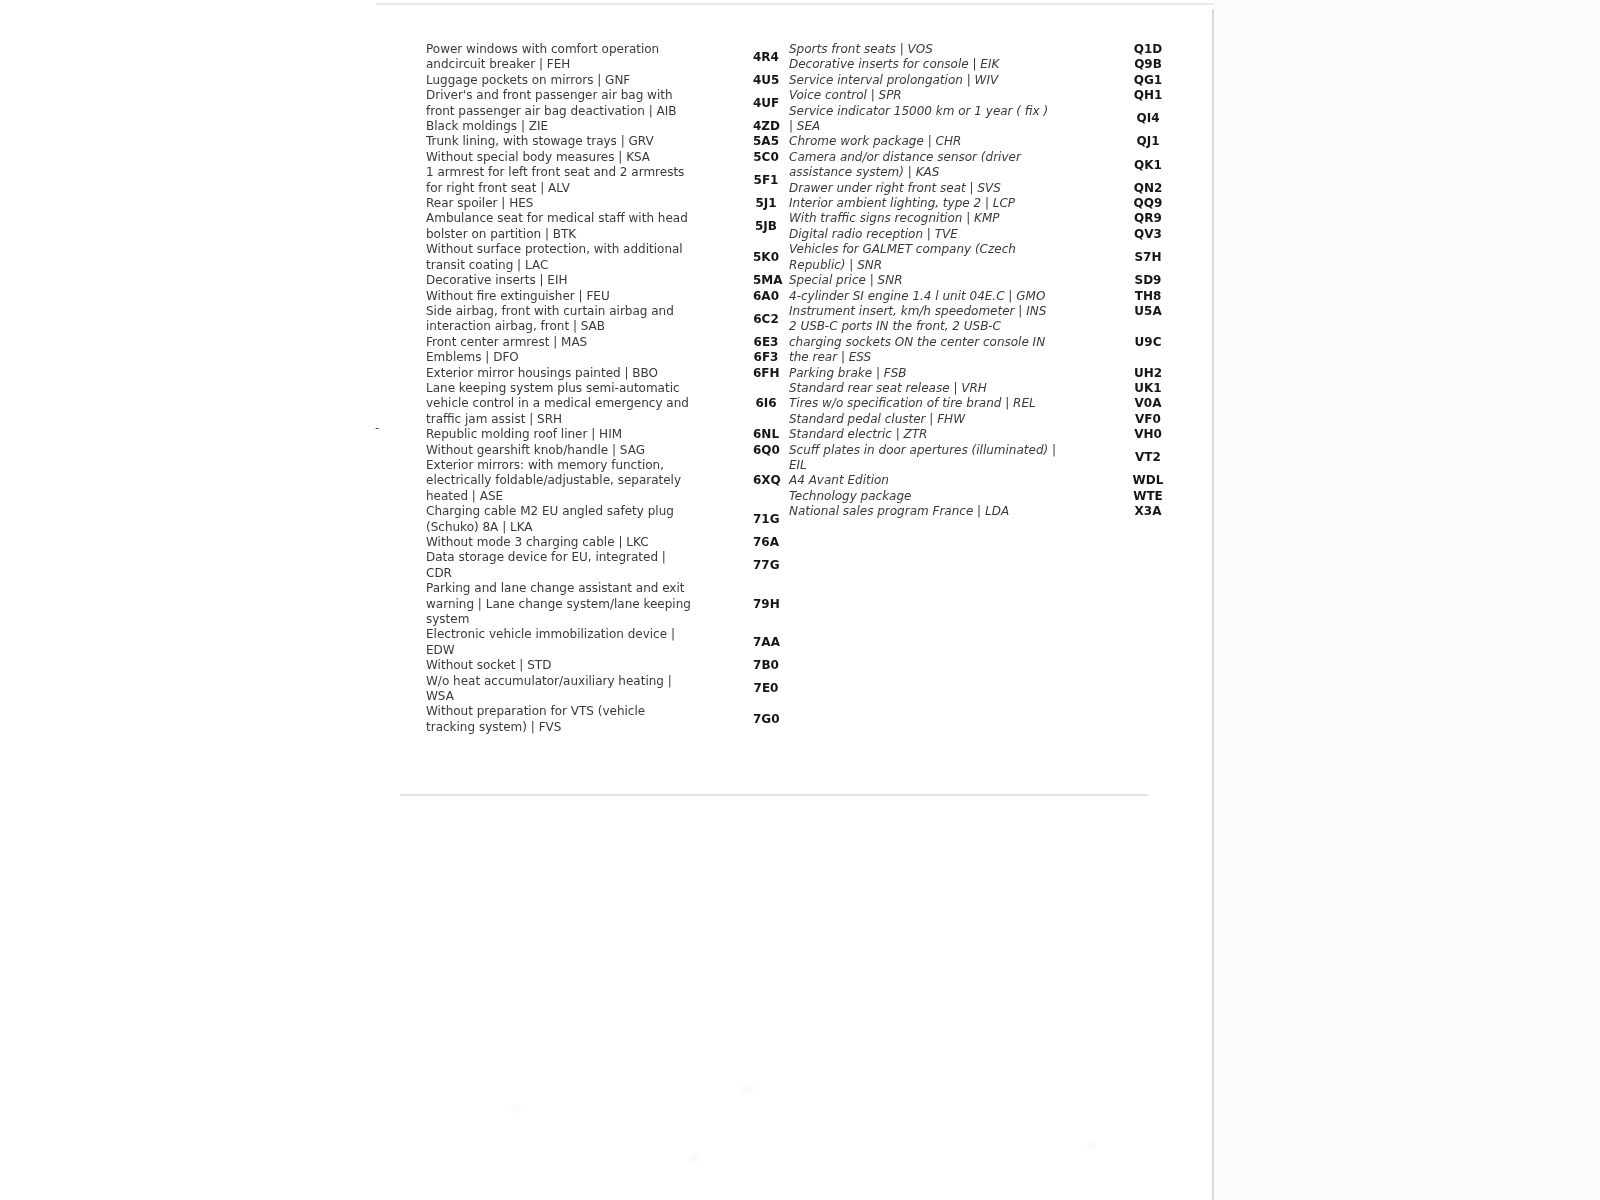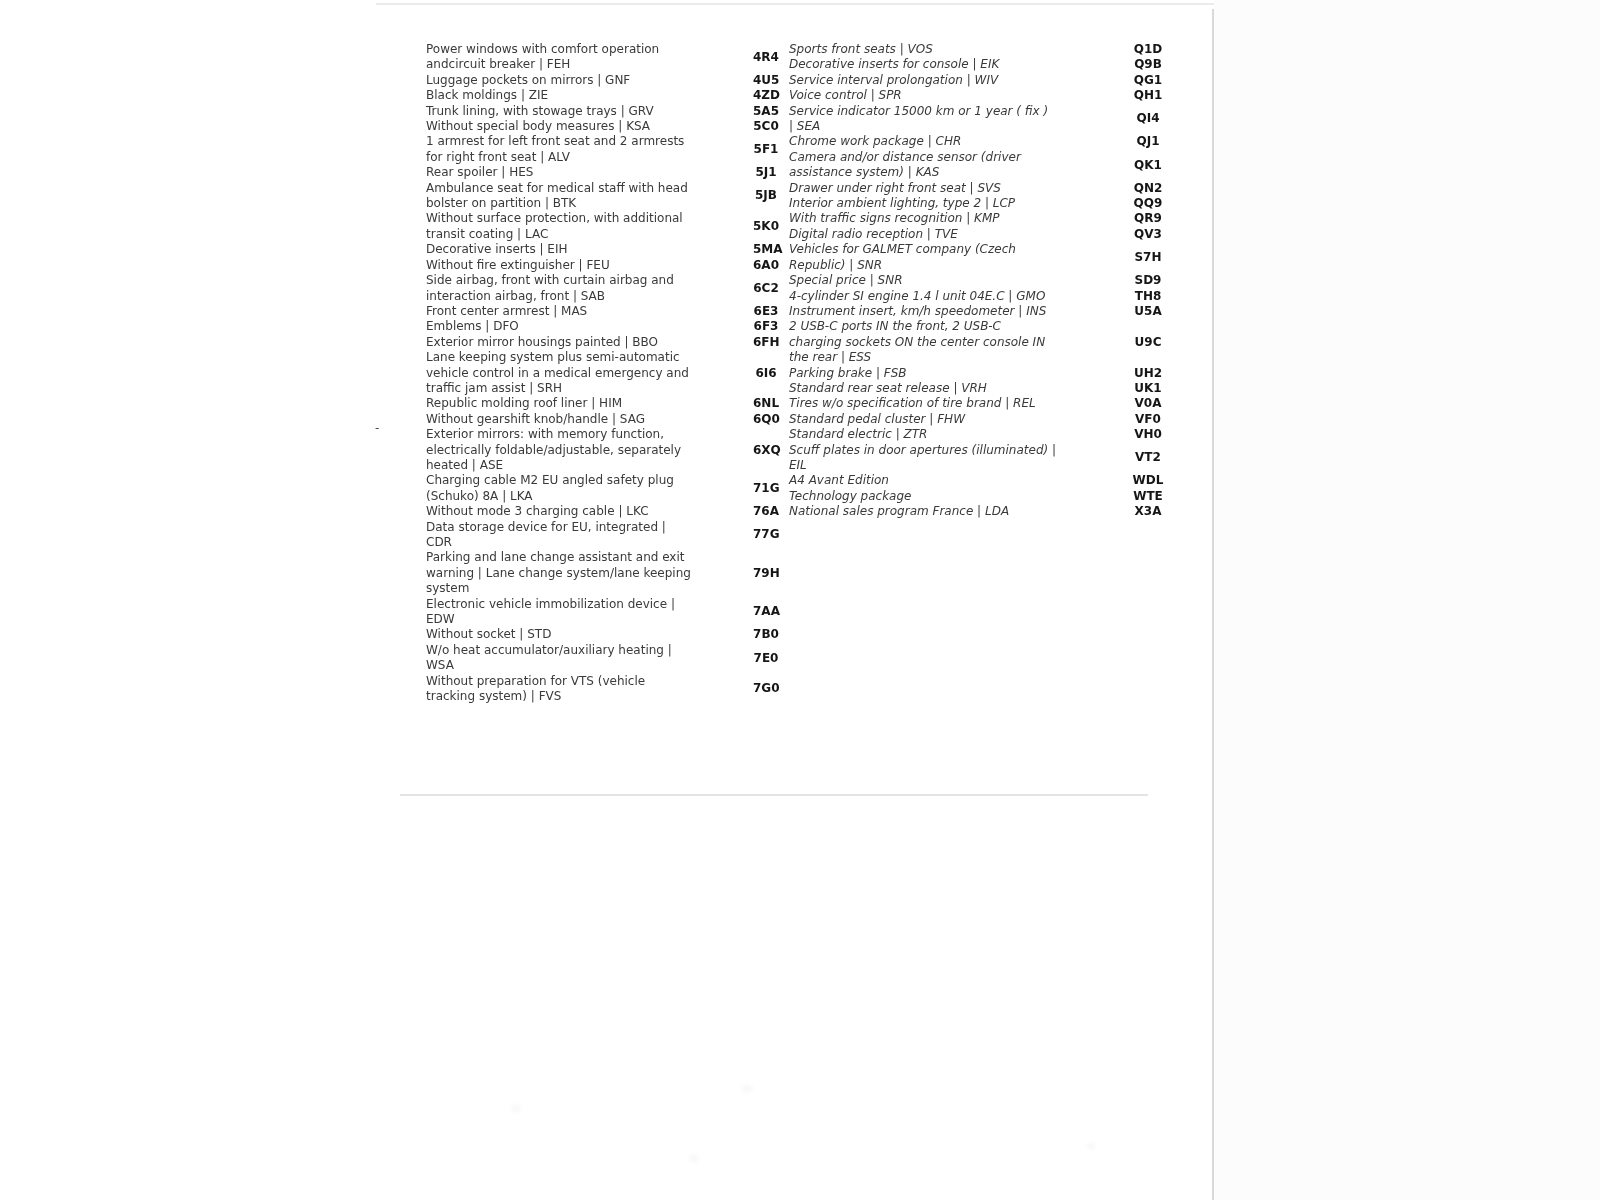--- a/index.html
+++ b/index.html
@@ -83,20 +83,25 @@
       <div class="row">
         <div class="desc">Power windows with comfort operation
 andcircuit breaker | FEH</div>
         <div class="code">4R4</div>
       </div>
       <div class="row">
         <div class="desc">Luggage pockets on mirrors | GNF</div>
         <div class="code">4U5</div>
       </div>
       <div class="row">
+        <div class="desc">Driver's and front passenger air bag with
+front passenger air bag deactivation | AIB</div>
+        <div class="code">4UF</div>
+      </div>
+      <div class="row">
         <div class="desc">Black moldings | ZIE</div>
         <div class="code">4ZD</div>
       </div>
       <div class="row">
         <div class="desc">Trunk lining, with stowage trays | GRV</div>
         <div class="code">5A5</div>
       </div>
       <div class="row">
         <div class="desc">Without special body measures | KSA</div>
         <div class="code">5C0</div>

